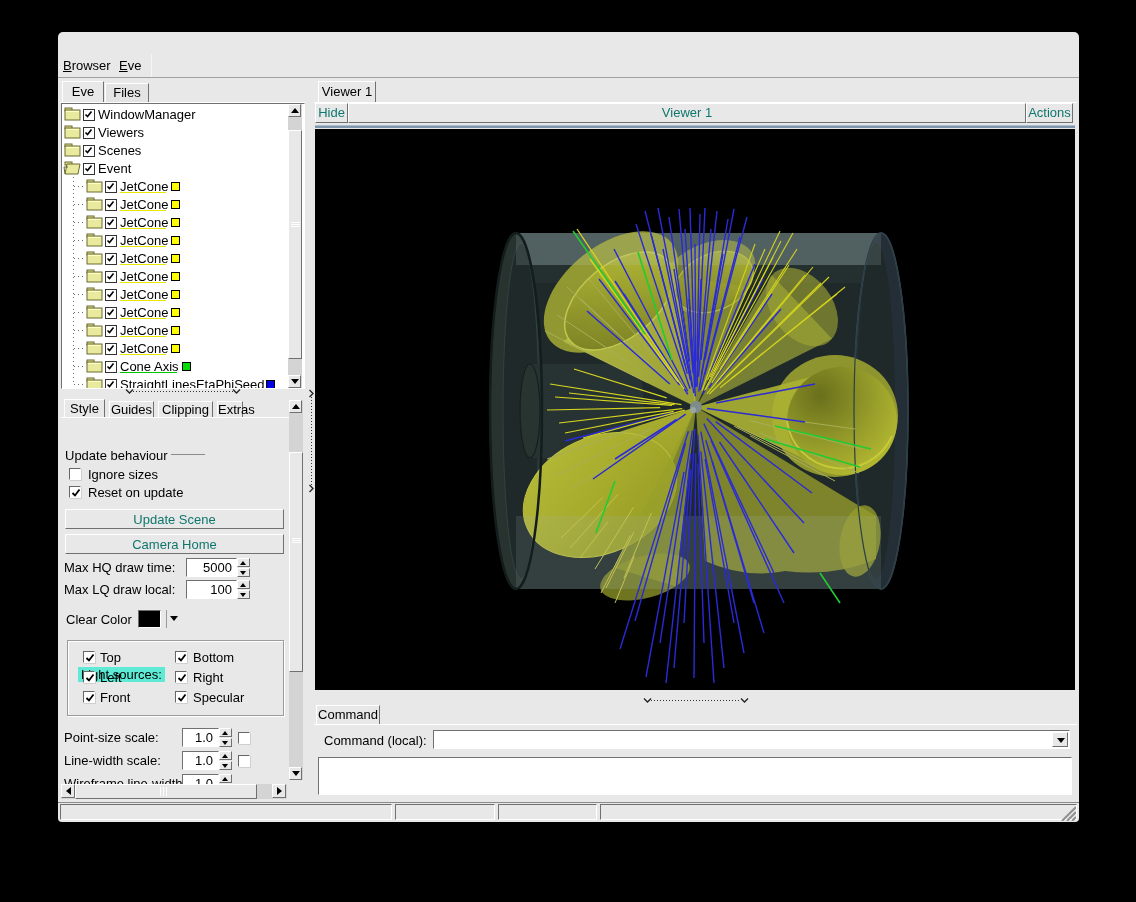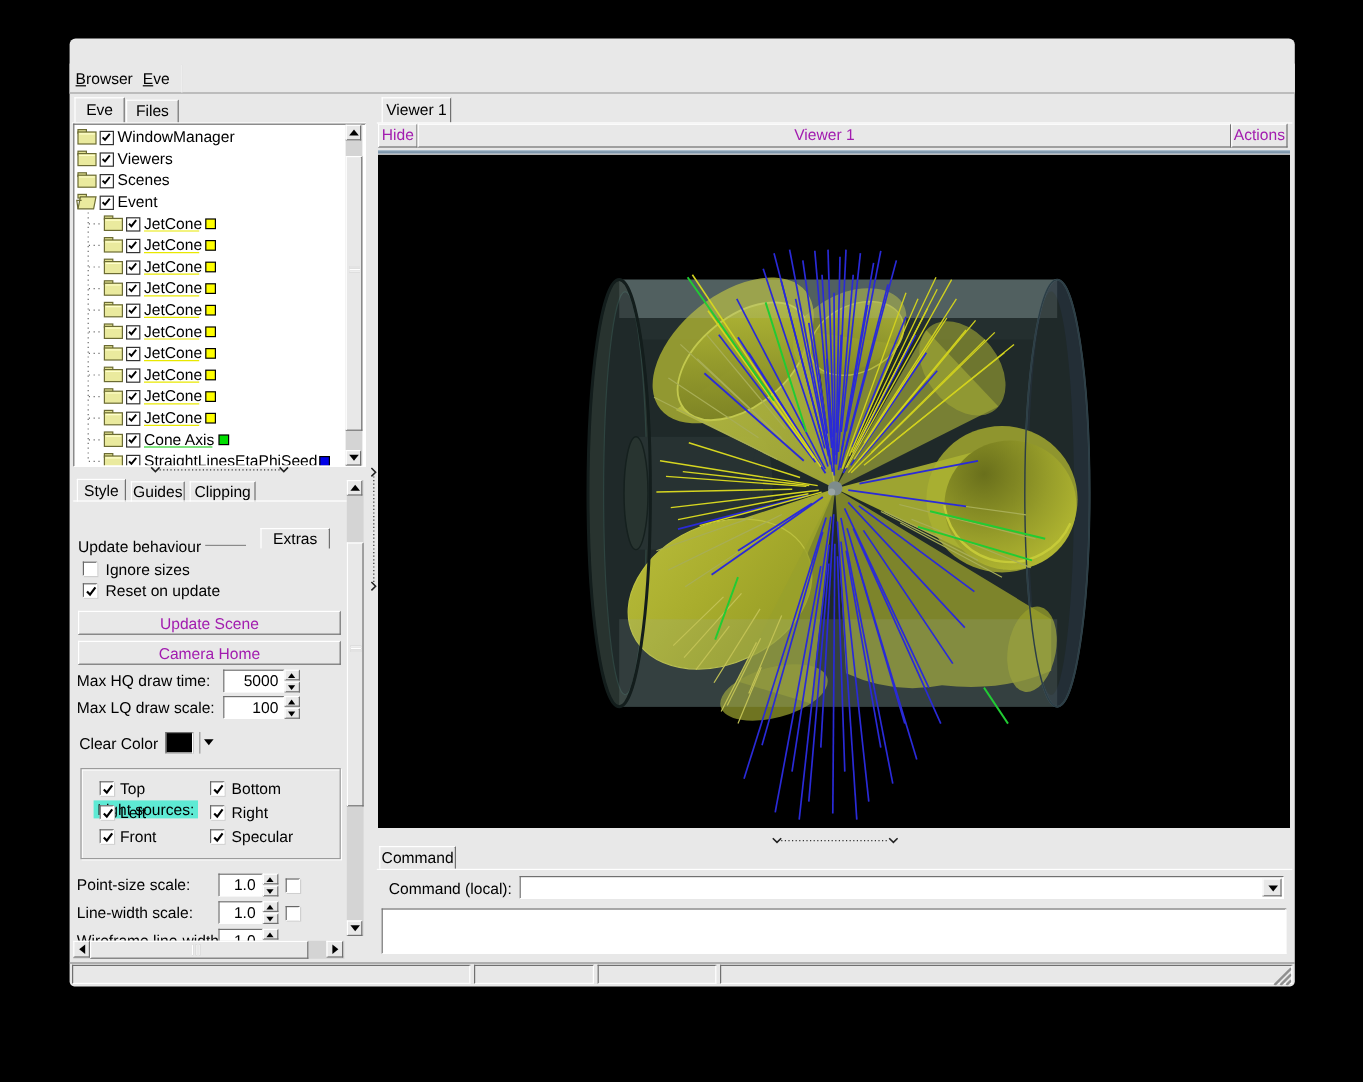--- a/index.html
+++ b/index.html
@@ -18,21 +18,21 @@
 
 #menubar { position:absolute; left:0; top:21px; width:100%; height:25px;
   background:#e8e8e8; border-bottom:1px solid #a0a0a0; font-size:13px; }
 #menubar .sep { position:absolute; left:93px; top:1px; height:23px; width:1px; background:#c8c8c8; border-right:1px solid #f5f5f5;}
 .u { text-decoration:underline; }
 
 .raised { border-top:1px solid #fff; border-left:1px solid #fff;
   border-bottom:1px solid #707070; border-right:1px solid #707070; background:#e8e8e8; }
 .sunken { border-top:1px solid #707070; border-left:1px solid #707070;
   border-bottom:1px solid #fff; border-right:1px solid #fff; background:#fff; }
-.btn { text-align:center; font-size:13px; color:#a21caf; }
+.btn { text-align:center; font-size:13px; color:#0f766e; }
 
 .tab { position:absolute; font-size:13px; text-align:center;
   border-top:1px solid #fff; border-left:1px solid #fff; border-right:1px solid #707070;
   background:#e8e8e8; }
 .tabline { position:absolute; height:1px; background:#fff; }
 .cb { position:absolute; width:12px; height:12px; background:#fff;
   border-top:1px solid #666; border-left:1px solid #666;
   border-bottom:1px solid #fff; border-right:1px solid #fff;
   box-shadow: inset 1px 1px 0 #fff, 1px 1px 0 #cfcfcf; }
 .cb svg { position:absolute; left:0px; top:0px; }
@@ -217,42 +217,42 @@
       <svg width="250" height="10" style="position:absolute;left:0;top:0;">
 <line x1="75" y1="3.5" x2="175" y2="3.5" stroke="#333" stroke-width="1" stroke-dasharray="1 2"></line>
 <path d="M68 1.5 L71.5 5 L75 1.5" fill="none" stroke="#222" stroke-width="1.3"></path>
 <path d="M175 1.5 L178.5 5 L182 1.5" fill="none" stroke="#222" stroke-width="1.3"></path>
 </svg>
     </div>
 
   <div class="tab" style="left:6px; top:367px; width:41px; height:19px; line-height:18px;">Style</div>
   <div class="tab" style="left:51px; top:369px; width:45px; height:17px; line-height:16px;">Guides</div>
   <div class="tab" style="left:100px; top:369px; width:55px; height:17px; line-height:16px;">Clipping</div>
-  <div class="tab" style="left:159px; top:369px; width:58px; height:17px; line-height:16px;margin-top:39px;">Extras</div>
+  <div class="tab" style="left:159px; top:369px; width:26px; height:17px; line-height:16px;">Extras</div>
   <div class="tabline" style="left:3px; top:385px; width:228px;"></div>
 
 <div class="lbl" style="left:7px;top:416px;">Update behaviour</div>
 <div class="abs" style="left:113px;top:422px;width:34px;height:1px;background:#8a8a8a;"></div>
 <div class="cb" style="left:11px; top:436px; width:12px; height:12px;"></div>
 <div class="lbl" style="left:30px;top:435px;">Ignore sizes</div>
 <div class="cb" style="left:11px; top:454px; width:12px; height:12px;">
       <svg width="12" height="12">
         <path d="M2.5 6.0 L5.0 8.5 L9.5 2.5" fill="none" stroke="#000" stroke-width="1.8"></path>
       </svg>
     </div>
 <div class="lbl" style="left:30px;top:453px;">Reset on update</div>
 <div class="raised btn" style="position:absolute;left:7px;top:502px;width:219px;height:20px;line-height:19px;">Camera Home</div>
 <div class="raised btn" style="position:absolute;left:7px;top:477px;width:219px;height:20px;line-height:19px;">Update Scene</div>
 <div class="lbl" style="left:6px;top:528px;">Max HQ draw time:</div>
 <div class="entry" style="left:128px;top:526px;width:51px;height:19px;line-height:17px;padding-right:4px;">5000</div>
 <div class="sb-btn" style="left:179px; top:526px; width:13px; height:9px;"></div>
     <div class="abs" style="left:182px; top:529px; width:0; height:0; border-left:3.5px solid transparent; border-right:3.5px solid transparent; border-bottom:4px solid #000;"></div>
     <div class="sb-btn" style="left:179px; top:536px; width:13px; height:9px;"></div>
     <div class="abs" style="left:182px; top:539px; width:0; height:0; border-left:3.5px solid transparent; border-right:3.5px solid transparent; border-top:4px solid #000;"></div>
-<div class="lbl" style="left:6px;top:550px;">Max LQ draw scale:</div>
+<div class="lbl" style="left:6px;top:550px;">Max LQ draw local:</div>
 <div class="entry" style="left:128px;top:548px;width:51px;height:19px;line-height:17px;padding-right:4px;">100</div>
 <div class="sb-btn" style="left:179px; top:548px; width:13px; height:9px;"></div>
     <div class="abs" style="left:182px; top:551px; width:0; height:0; border-left:3.5px solid transparent; border-right:3.5px solid transparent; border-bottom:4px solid #000;"></div>
     <div class="sb-btn" style="left:179px; top:558px; width:13px; height:9px;"></div>
     <div class="abs" style="left:182px; top:561px; width:0; height:0; border-left:3.5px solid transparent; border-right:3.5px solid transparent; border-top:4px solid #000;"></div>
 <div class="lbl" style="left:8px;top:580px;">Clear Color</div>
 <div class="abs" style="left:80px;top:578px;width:23px;height:18px;background:#000;border:1px solid #707070;border-bottom-color:#fff;border-right-color:#fff;"></div>
 <div class="abs" style="left:108px;top:578px;width:1px;height:18px;background:#9a9a9a;"></div>
 <div class="abs" style="left:112px;top:584px;width:0;height:0;border-left:4px solid transparent;border-right:4px solid transparent;border-top:5px solid #000;"></div>
 <div class="abs" style="left:9px;top:608px;width:217px;height:76px;border:1px solid #9b9b9b;box-shadow:1px 1px 0 #fff, inset 1px 1px 0 #fff;"></div>

